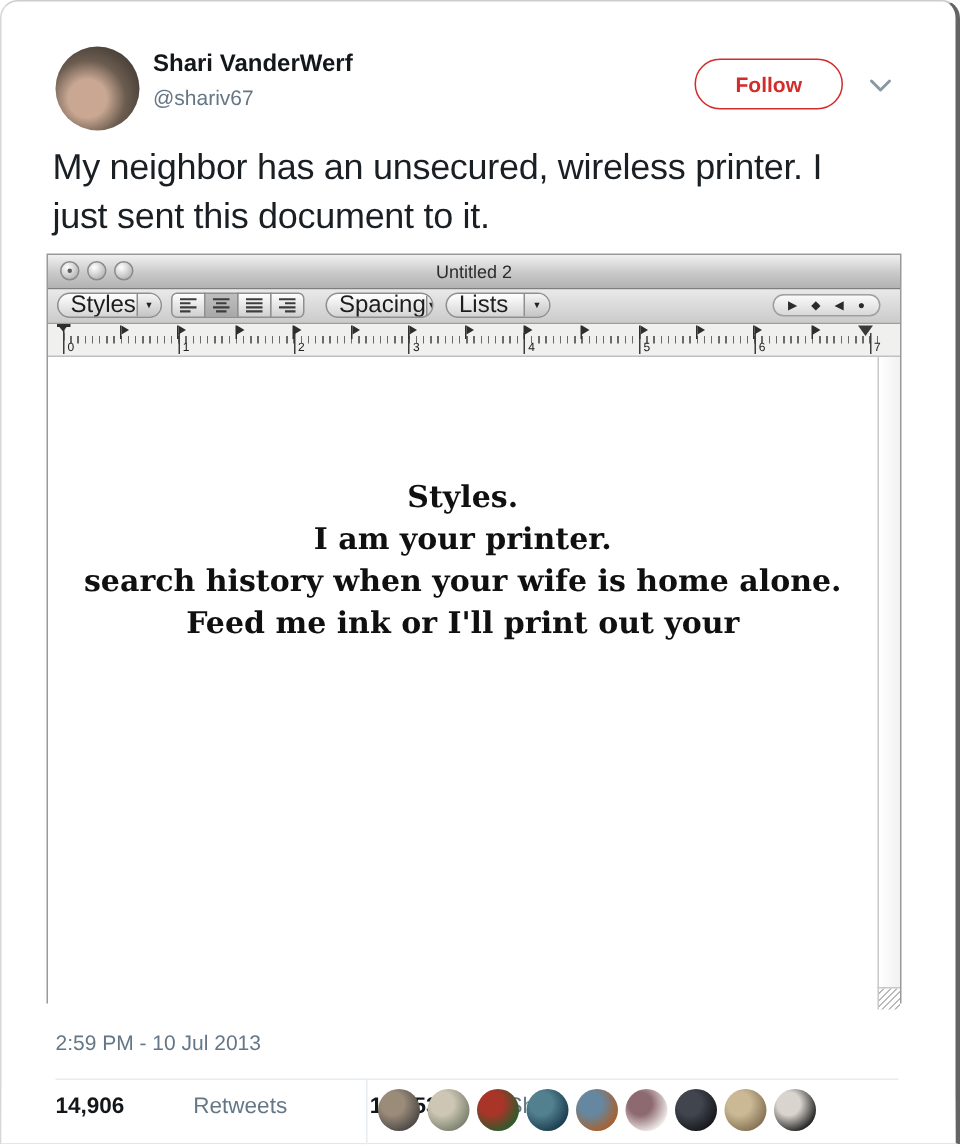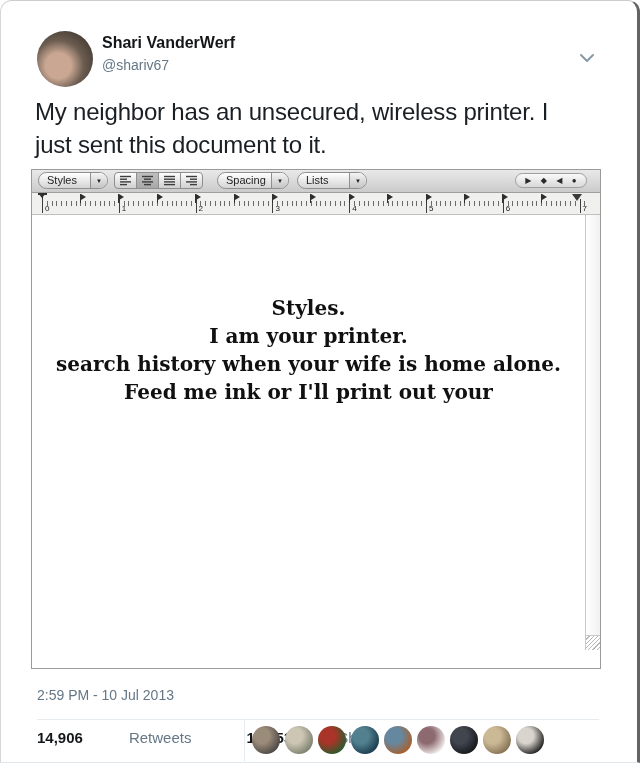--- a/index.html
+++ b/index.html
@@ -25,21 +25,21 @@
   .titlebar{position:relative;height:22px;background:linear-gradient(#f0f0f0,#c9c9c9 55%,#b2b2b2);
         border-bottom:1px solid #7e7e7e;}
   .winbtns{position:absolute;left:8px;top:4px;display:flex;gap:5px;}
   .winbtn{width:13px;height:13px;border-radius:50%;border:1px solid #8a8a8a;box-sizing:border-box;
         background:radial-gradient(circle at 35% 30%,#ffffff,#b9b9b9 75%);position:relative;}
   .winbtn.dot::after{content:'';position:absolute;left:4px;top:4px;width:3px;height:3px;border-radius:50%;background:#5d5d5d;}
   .wintitle{position:absolute;left:0;right:0;top:0;text-align:center;font-size:12px;line-height:22px;color:#2c2c2c;}
   .toolbar{position:relative;height:22px;background:linear-gradient(#e9e9e9,#cbcbcb);border-bottom:1px solid #9e9e9e;}
   .dropdown{position:absolute;top:2px;height:17px;box-sizing:border-box;border:1px solid #8f8f8f;border-radius:9px;
         background:linear-gradient(#ffffff,#d4d4d4);display:flex;align-items:stretch;overflow:hidden;cursor:pointer;}
-  .dd-label{flex:1;font-size:11px;line-height:15px;padding-left:8px;color:#1d1d1d;}
+  .dd-label{flex:1;font-size:16px;line-height:15px;padding-left:8px;color:#1d1d1d;}
   .dd-arrow{width:16px;border-left:1px solid #8f8f8f;display:flex;align-items:center;justify-content:center;
         font-size:6px;color:#222;background:linear-gradient(#f4f4f4,#c4c4c4);}
   .align-group{position:absolute;left:82px;top:2px;display:flex;}
   .align-btn{width:23px;height:17px;box-sizing:border-box;border:1px solid #8f8f8f;margin-left:-1px;
         background:linear-gradient(#fdfdfd,#d0d0d0);display:flex;align-items:center;justify-content:center;cursor:pointer;}
   .align-btn:first-child{border-radius:4px 0 0 4px;margin-left:0;}
   .align-btn:last-child{border-radius:0 4px 4px 0;}
   .align-btn.active{background:linear-gradient(#bfbfbf,#a8a8a8);}
   .tab-group{position:absolute;left:483px;top:3px;width:72px;height:15px;box-sizing:border-box;border:1px solid #9f9f9f;
         border-radius:8px;background:linear-gradient(#fafafa,#d8d8d8);display:flex;align-items:center;justify-content:space-evenly;}
@@ -81,29 +81,40 @@
 </style>
 </head>
 <body>
 
 <div class="stage">
   <div class="card">
 
     <div class="avatar-main"></div>
     <div class="display-name">Shari VanderWerf</div>
     <div class="handle">@shariv67</div>
+    <div class="follow-btn">
+      <span>Follow</span>
+    </div>
     <div class="caret">
       <svg width="16" height="10" viewBox="0 0 16 10">
           <polyline points="2,2 8,8 14,2" fill="none" stroke="#8899a6" stroke-width="2" stroke-linecap="round" stroke-linejoin="round"></polyline>
         </svg>
     </div>
 
     <div class="tweet-text">My neighbor has an unsecured, wireless printer. I just sent this document to it.</div>
 
     <div class="editor">
+      <div class="titlebar">
+        <div class="winbtns">
+          <div class="winbtn dot"></div>
+          <div class="winbtn"></div>
+          <div class="winbtn"></div>
+        </div>
+        <div class="wintitle">Untitled 2</div>
+      </div>
 
       <div class="toolbar">
         <div class="dropdown" style="left:6px;width:70px;">
           <div class="dd-label">Styles</div>
           <div class="dd-arrow">▼</div>
         </div>
 
         <div class="align-group">
           <div class="align-btn">
             <svg width="13" height="11" viewBox="0 0 13 11">

